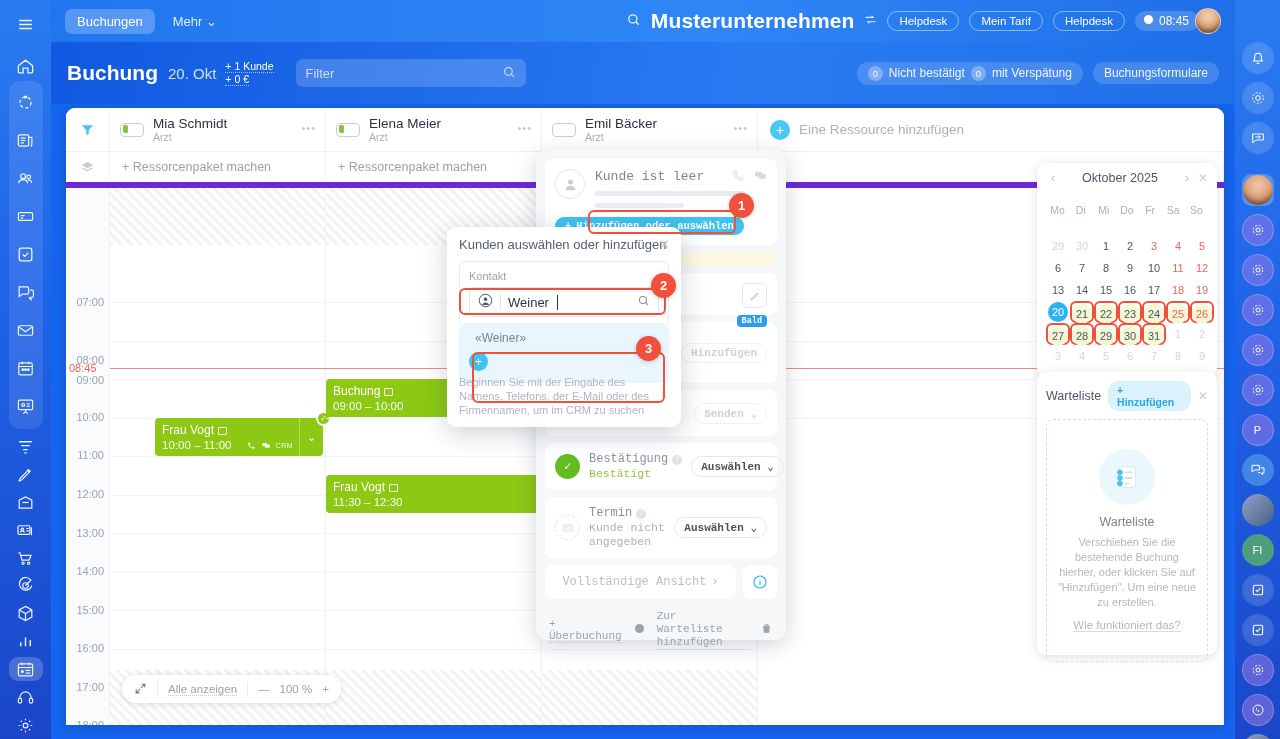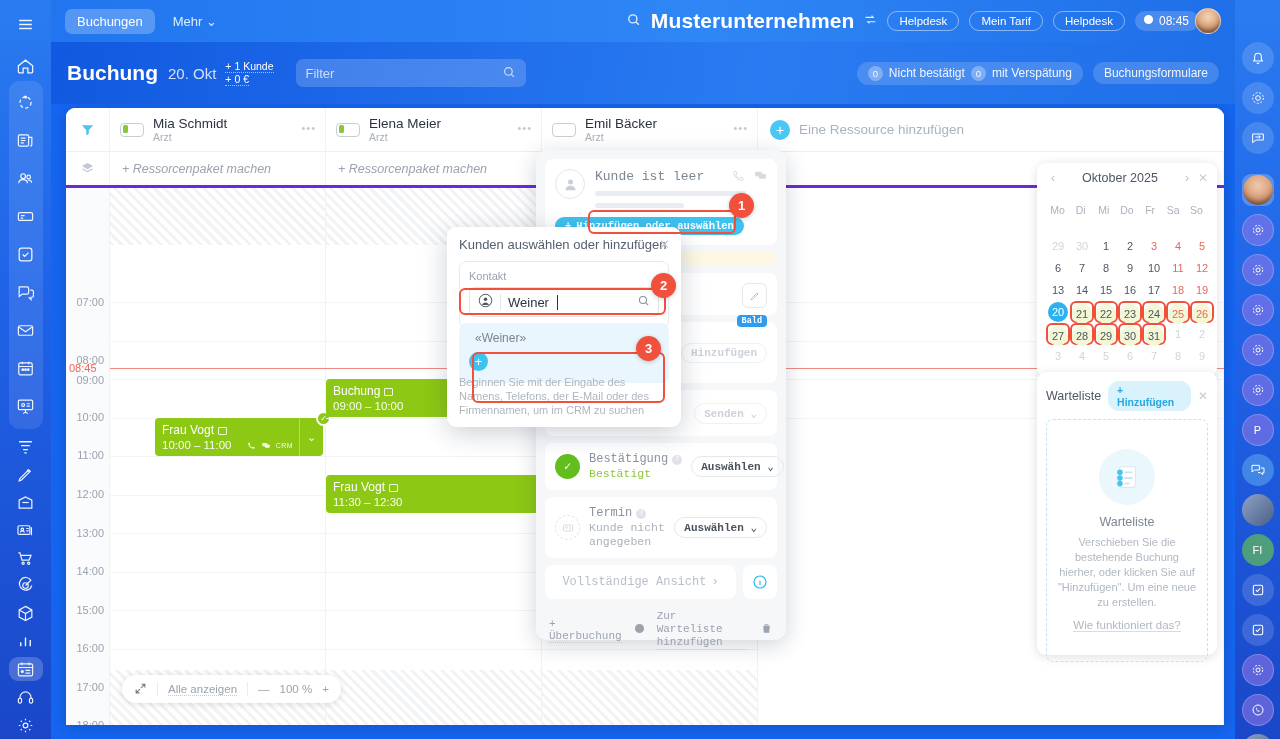--- a/index.html
+++ b/index.html
@@ -141,21 +141,21 @@
   .res-dots { position:absolute; right:9px; top:14px; color:#c3c9d2; letter-spacing:1px; font-size:11px;}
   .add-res {
     flex: 1; display:flex; align-items:center; padding-left:12px; gap:9px;
     color:#a9b2bd; font-size:13.5px;
   }
   .add-res .circ {
     width:20px;height:20px;border-radius:50%;background:#49c7f5;color:#fff;
     display:flex;align-items:center;justify-content:center;font-size:14px;line-height:1;
   }
 
-  #pack-row { display:flex; height:36px; border-bottom:3px solid #6d28d9;font-style:italic; }
+  #pack-row { display:flex; height:36px; border-bottom:6px solid #6d28d9; }
   .pack-cell {
     flex:0 0 216px; border-right:1px solid #f0f2f5; display:flex; align-items:center;
     padding-left:12px; color:#9aa3af; font-size:12.5px;
   }
   .pack-cell.blank { flex:1; }
 
   #grid-wrap { position:relative; height:537px; display:flex; }
   #timecol {
     width:44px; flex:0 0 44px; background:#fafbfc; border-right:1px solid #f0f2f5;
     position:relative;

